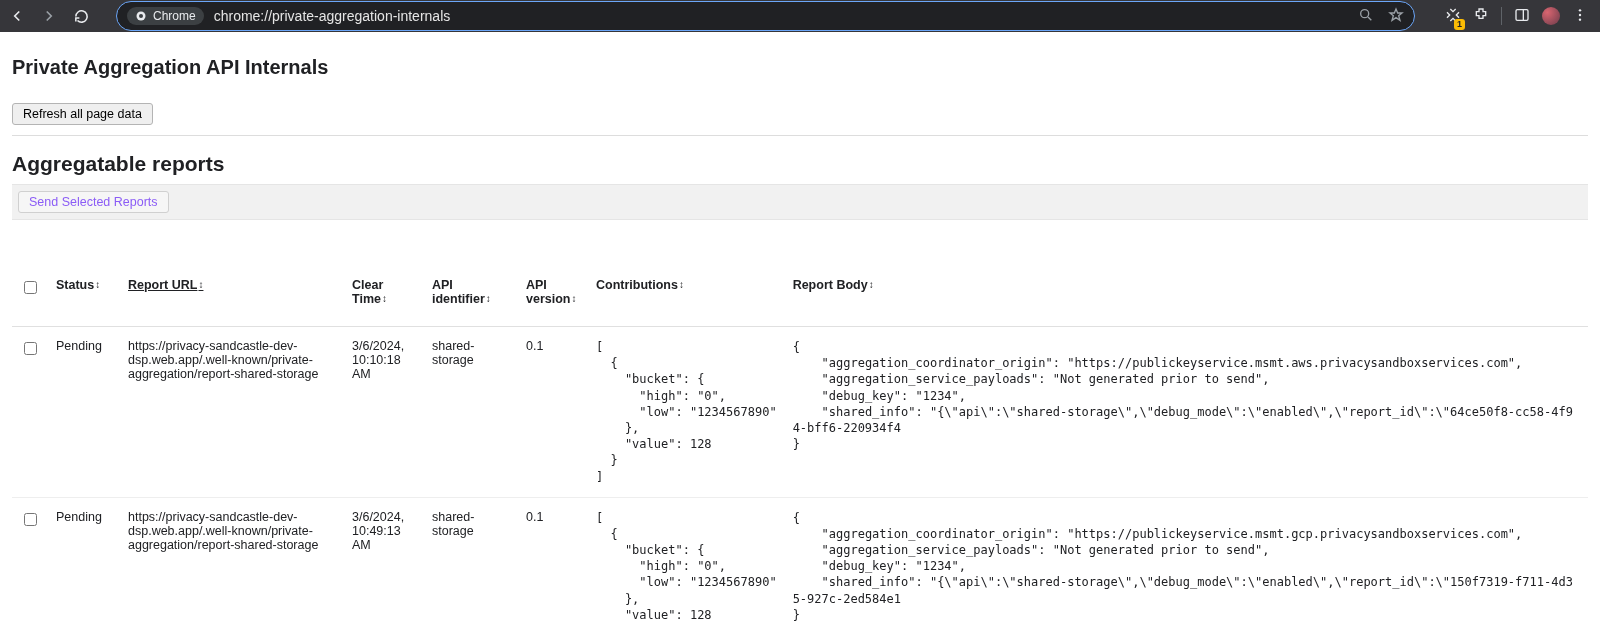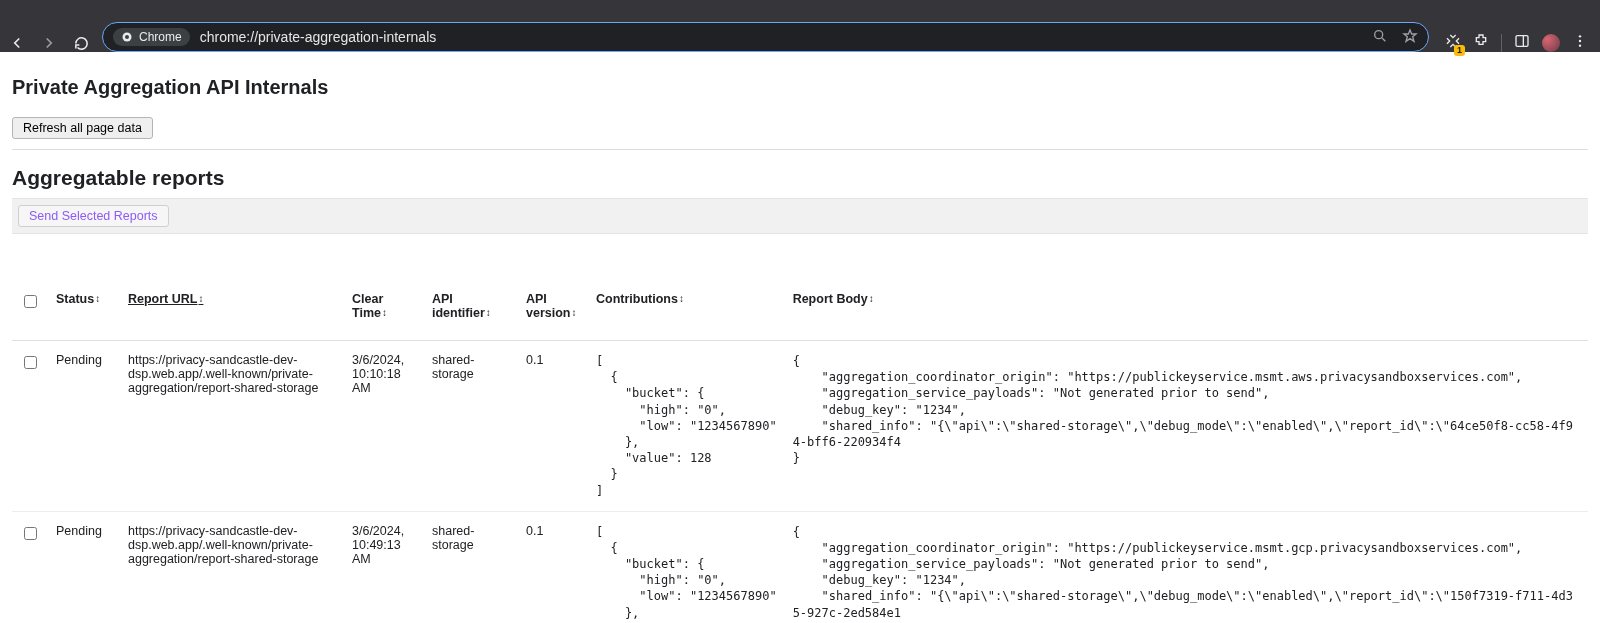--- a/index.html
+++ b/index.html
@@ -1,24 +1,24 @@
 <!DOCTYPE html>
 <html><head>
 <meta charset="utf-8">
 <style>
   * { box-sizing: border-box; }
   html, body { margin: 0; padding: 0; font-family: "Segoe UI", Arial, sans-serif; font-size: 13px; color: #202124; background: #fff; }
   
   .chrome-bar {
     background: #36363a;
-    height: 52px;
+    height: 32px;
     display: flex;
-    align-items: flex-end;
+    align-items: center;
     padding: 0 8px;
-    gap: 12px;
+    gap: 26px;
   }
   .nav-icons { display: flex; gap: 14px; align-items: center; }
   .nav-icon { width: 18px; height: 18px; display: flex; align-items: center; justify-content: center; color: #9aa0a6; }
   .nav-icon.active { color: #e8eaed; }
   .omnibox {
     flex: 1;
     background: #202124;
     border: 1.5px solid #6ba6f8;
     border-radius: 16px;
     height: 30px;
@@ -45,21 +45,21 @@
     content: "1"; position: absolute; bottom: -4px; right: -4px;
     background: #fbbc04; color: #202124; font-size: 9px; font-weight: 600;
     border-radius: 3px; padding: 0 3px; line-height: 11px;
   }
   .avatar {
     width: 18px; height: 18px; border-radius: 50%;
     background: radial-gradient(circle at 30% 30%, #d96570, #6b3b4a);
   }
   
   .content { padding: 10px 12px; }
-  h1 { font-size: 20px; font-weight: 700; margin: 14px 0 18px; }
+  h1 { font-size: 20px; font-weight: 700; margin: 14px 0 24px; }
   h2 { font-size: 21px; font-weight: 700; margin: 10px 0 8px; }
   .btn-row { display: flex; gap: 24px; margin-bottom: 10px; }
   button.std {
     background: #efefef; border: 1px solid #b4b4b4; border-radius: 3px;
     padding: 3px 10px; font-size: 12.5px; cursor: pointer;
   }
   button.std:disabled { color: #8b5cf6; border-color: #d0d0d0; background: #f6f6f6; cursor: default; }
   hr.sep { border: none; border-top: 1px solid #ddd; margin: 8px 0 16px; }
   .section-bar { background: #f1f1f1; padding: 6px 6px; border: 1px solid #e5e5e5; border-left: none; border-right: none; }
   

